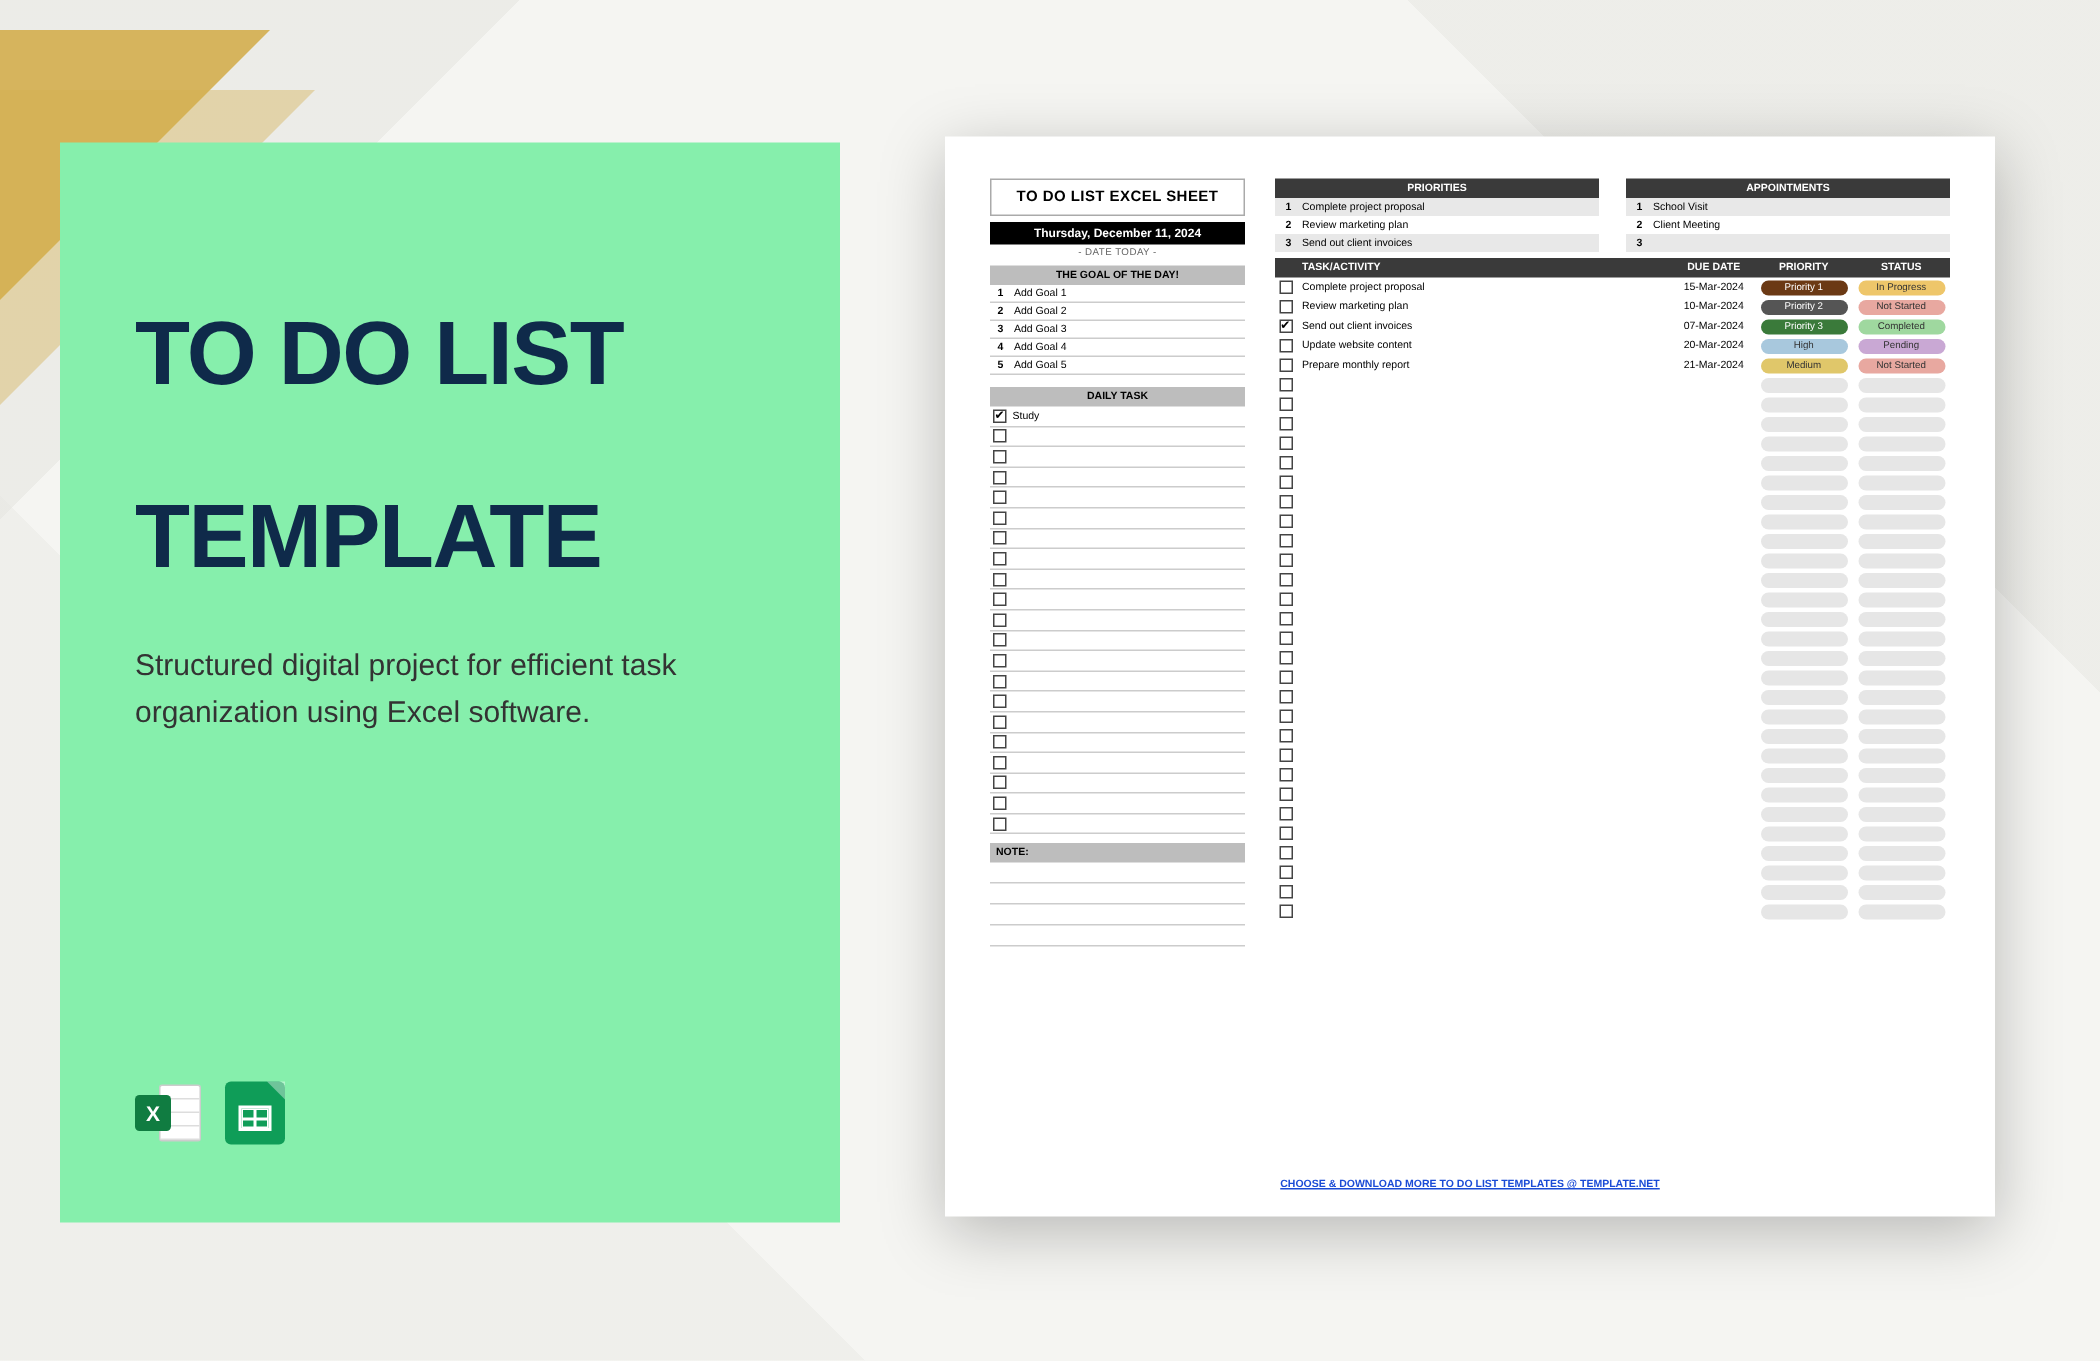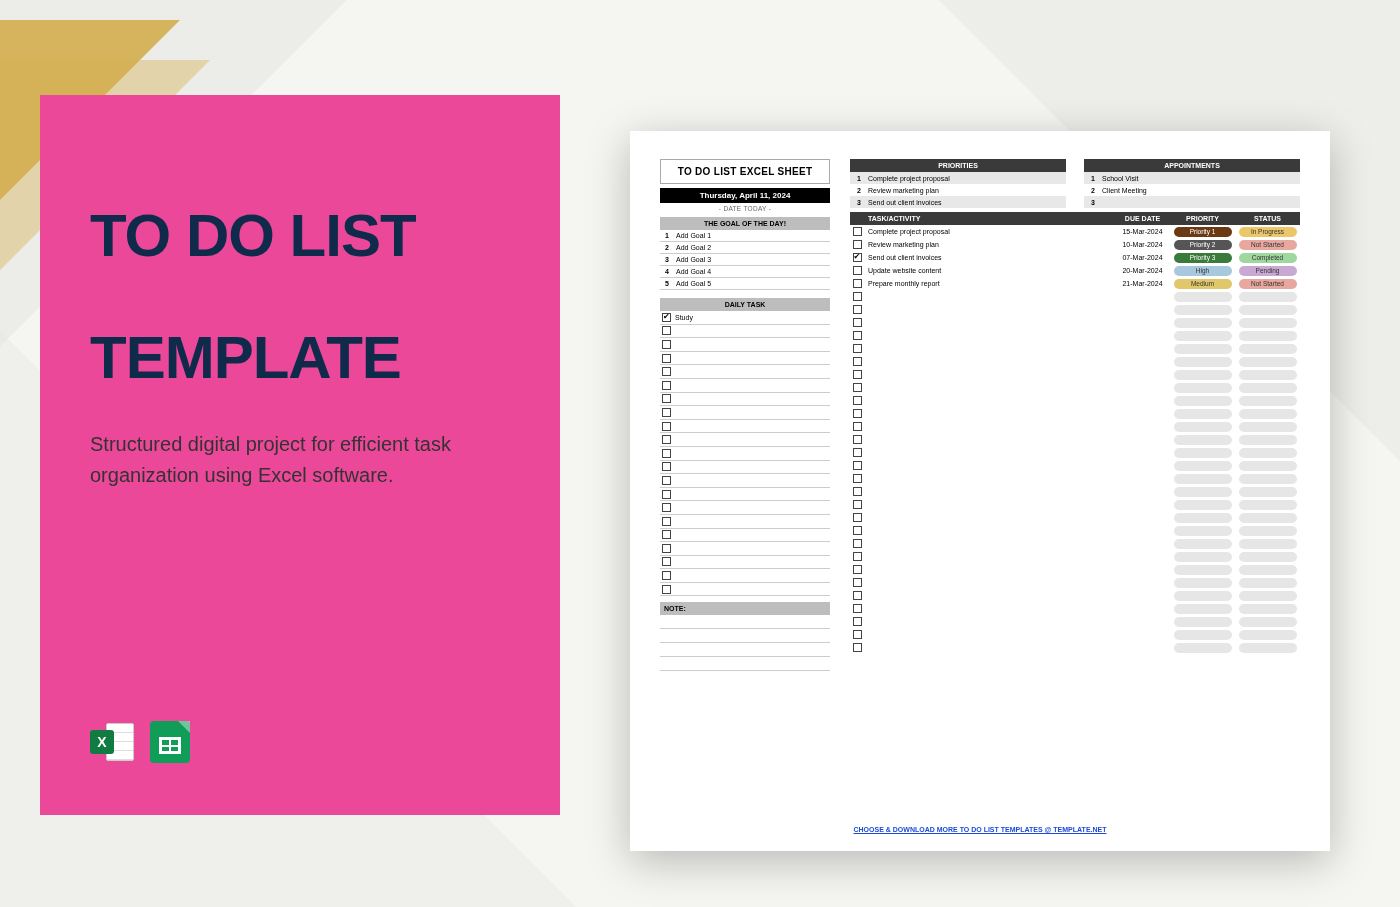--- a/index.html
+++ b/index.html
@@ -5,33 +5,33 @@
 *{box-sizing:border-box;margin:0;padding:0}
 body{font-family:Arial,Helvetica,sans-serif;width:1400px;height:907px;overflow:hidden;position:relative;background:#f5f5f2}
 .bg{position:absolute;inset:0;background:#f5f5f2}
 .bg::before{content:"";position:absolute;inset:0;background:
  linear-gradient(135deg,rgba(230,230,225,.6) 15%,transparent 15%),
  linear-gradient(-135deg,rgba(230,230,225,.5) 20%,transparent 20%),
  linear-gradient(45deg,rgba(230,230,225,.4) 25%,transparent 25%)}
 .gold-accent{position:absolute;top:20px;left:0;width:0;height:0;border-left:180px solid #d4ae4e;border-bottom:180px solid transparent;opacity:.9}
 .gold-accent2{position:absolute;top:60px;left:0;width:0;height:0;border-left:210px solid rgba(212,174,78,.4);border-bottom:210px solid transparent}
 .container{position:relative;display:flex;height:100%;padding:35px 40px 35px 40px}
-.white-card{background:#ec4899;width:520px;height:720px;padding:110px 50px 50px 50px;position:relative;margin-top:60px}
+.white-card{background:#86efac;width:520px;height:720px;padding:110px 50px 50px 50px;position:relative;margin-top:60px}
 .heading{font-family:"Arial Black",Arial,sans-serif;font-weight:900;font-size:60px;line-height:1.02;color:#0f2a4a;letter-spacing:-1px;text-transform:uppercase}
 .desc{font-size:20px;color:#333;margin-top:40px;line-height:1.55;font-weight:400;max-width:400px}
 .icons{position:absolute;bottom:50px;left:50px;display:flex;gap:14px}
 .ficon{width:44px;height:44px;position:relative}
 .excel-icon .sheet{position:absolute;right:0;top:2px;width:28px;height:38px;background:#fff;border:1px solid #ccc;border-radius:2px;display:flex;flex-direction:column}
 .excel-icon .sheet div{flex:1;border-bottom:1px solid #ddd}
 .excel-icon .badge{position:absolute;left:0;top:9px;width:24px;height:24px;background:#107c41;border-radius:3px;display:flex;align-items:center;justify-content:center;color:#fff;font-weight:bold;font-size:14px}
 .gsheets-icon .box{width:40px;height:42px;background:#0f9d58;border-radius:4px;position:relative;margin:auto}
 .gsheets-icon .fold{position:absolute;top:0;right:0;width:0;height:0;border-top:12px solid #fff;border-left:12px solid transparent;opacity:.4}
 .gsheets-icon .grid{position:absolute;top:16px;left:9px;width:22px;height:17px;border:2px solid #fff;display:grid;grid-template-columns:1fr 1fr;grid-template-rows:1fr 1fr}
 .gsheets-icon .grid div{border:1px solid #fff}
-.preview{flex:1;display:flex;justify-content:center;align-items:flex-start;margin-left:40px;margin-top:96px}
+.preview{flex:1;display:flex;justify-content:center;align-items:flex-start;margin-left:40px;margin-top:56px}
 .sheet-page{width:700px;height:720px;background:#fff;box-shadow:0 10px 40px rgba(0,0,0,.25);padding:28px 30px 18px 30px;display:flex;flex-direction:column;font-size:7px}
 .sheet-body{display:flex;gap:20px;flex:1;min-height:0}
 .left-col{width:170px;display:flex;flex-direction:column}
 .right-col{flex:1;display:flex;flex-direction:column}
 .title-box{border:1px solid #aaa;text-align:center;font-weight:bold;font-size:10px;padding:6px 4px;letter-spacing:.3px}
 .date-bar{background:#000;color:#fff;text-align:center;font-weight:bold;font-size:8px;padding:3px 0;margin-top:4px}
 .date-sub{text-align:center;font-size:6.5px;color:#666;padding:2px 0 5px 0;letter-spacing:.3px}
 .sec-head{background:#bdbdbd;text-align:center;font-weight:bold;font-size:7px;padding:3px 0;margin-top:0}
 .sec-head.dark{background:#3a3a3a;color:#fff}
 .num-row{display:flex;border-bottom:1px solid #ccc;font-size:7px;padding:2px 0;align-items:center}
@@ -105,21 +105,21 @@
           </div>
    </div>
   </div>
  </div>
 
  <div class="preview">
   <div class="sheet-page">
    <div class="sheet-body">
     <div class="left-col">
      <div class="title-box">TO DO LIST EXCEL SHEET</div>
-     <div class="date-bar">Thursday, April 11, 2024</div>
+     <div class="date-bar">Thursday, December 11, 2024</div>
      <div class="date-sub">- DATE TODAY -</div>
      <div class="sec-head">THE GOAL OF THE DAY!</div>
      <div id="goals">
               <div class="num-row">
                 <div class="n">1</div>
                 <div class="t">Add Goal 1</div>
               </div>
               <div class="num-row">
                 <div class="n">2</div>
                 <div class="t">Add Goal 2</div>

